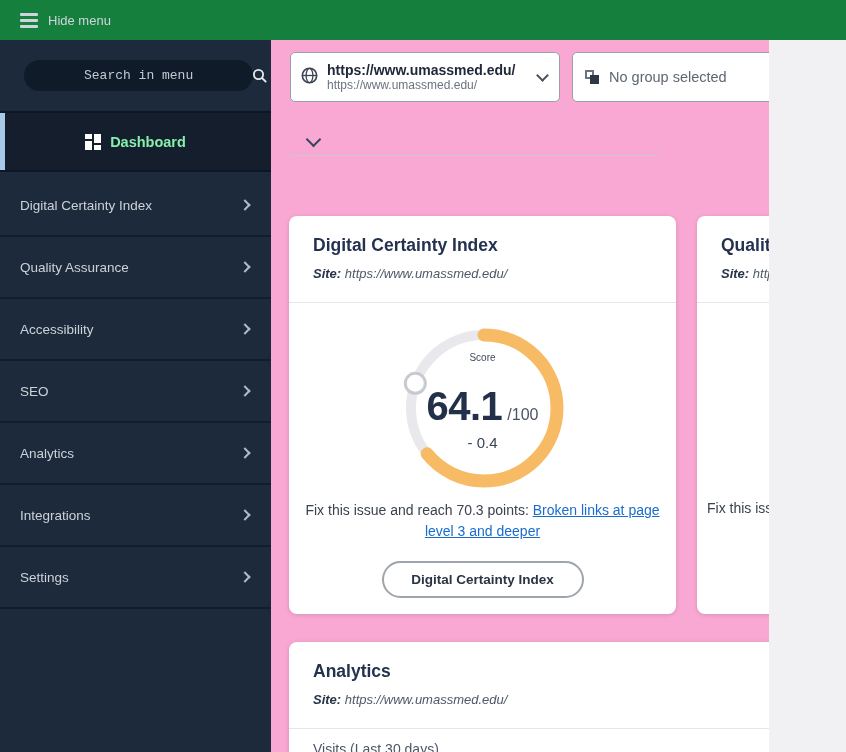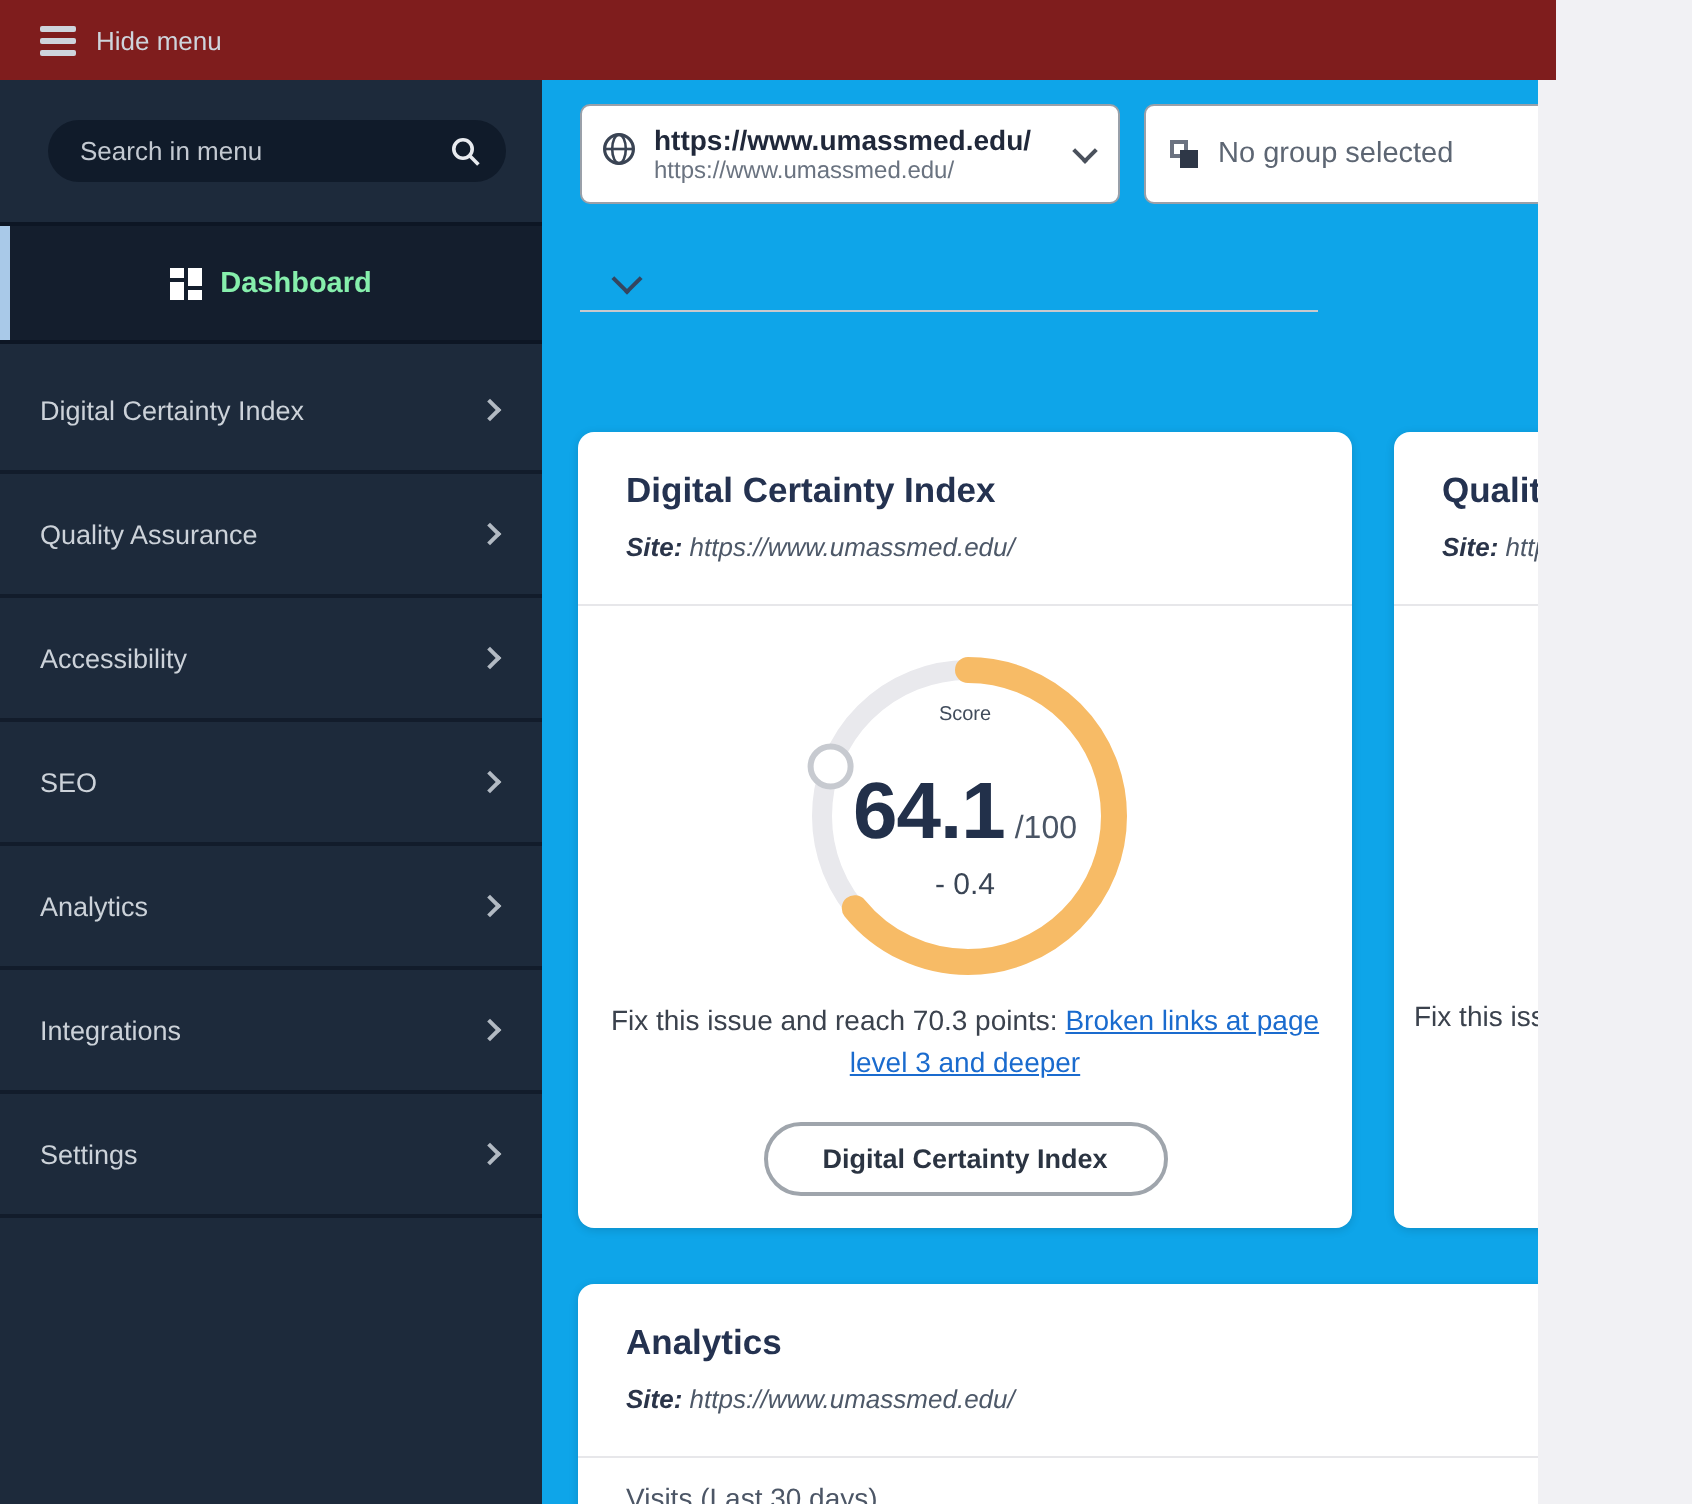--- a/index.html
+++ b/index.html
@@ -1,49 +1,49 @@
 <!DOCTYPE html>
 <html><head>
 <meta charset="utf-8">
 <style>
   * { margin:0; padding:0; box-sizing:border-box; }
   html,body { width:846px; height:752px; overflow:hidden; }
   body { font-family:"Liberation Sans", sans-serif; background:#f1f1f4; position:relative; }
 
   
-  .topbar { position:absolute; left:0; top:0; width:778px; height:40px; background:#7f1d1d; z-index:5; }
+  .topbar { position:absolute; left:0; top:0; width:846px; height:40px; background:#15803d; z-index:5; }
   .menu-toggle { position:absolute; left:20px; top:7px; height:26px; display:flex; align-items:center; gap:10px; cursor:pointer; background:none; border:none; }
   .hamburger { display:flex; flex-direction:column; gap:3px; }
   .hamburger span { display:block; width:18px; height:3px; background:#ced4dc; border-radius:1px; }
   .menu-toggle-label { color:#ced4dc; font-size:13px; }
 
   
   .sidebar { position:absolute; left:0; top:40px; width:271px; height:712px; background:#1d2a3b; }
   .search-pill { position:absolute; left:24px; top:20px; width:229px; height:31px; background:#101b2a; border-radius:16px; display:flex; align-items:center; padding:0 12px 0 16px; }
-  .search-pill input { flex:1; background:transparent; border:none; outline:none; color:#737373; font-size:13px; font-family:Liberation Sans, sans-serif; }
+  .search-pill input { flex:1; background:transparent; border:none; outline:none; color:#737373; font-size:13px; font-family:Liberation Mono, monospace;margin-left:44px; }
   .search-pill input::placeholder { color:#c3c9d1; opacity:1; }
   .search-icon svg { display:block; }
 
   .dashboard-row { position:absolute; left:0; top:71px; width:271px; height:61px; background:#141e2d; border-top:2px solid #0d1624; border-bottom:2px solid #0d1624; display:flex; align-items:center; justify-content:center; gap:9px; cursor:pointer; }
   .dashboard-accent { position:absolute; left:0; top:0; width:5px; height:100%; background:#a9c9e8; }
   .dash-icon { width:16px; height:16px; display:grid; grid-template-columns:7px 7px; grid-template-rows:repeat(16,1px); gap:0 2px; }
   .dash-icon i { background:#ffffff; display:block; }
   .dash-icon .a { grid-column:1; grid-row:1/6; }
   .dash-icon .b { grid-column:2; grid-row:1/10; }
   .dash-icon .c { grid-column:1; grid-row:8/17; }
   .dash-icon .d { grid-column:2; grid-row:12/17; }
   .dashboard-label { color:#86efac; font-weight:bold; font-size:14.5px; }
 
   .menu-list { position:absolute; left:0; top:135px; width:271px; }
   .menu-item { height:62px; border-bottom:2px solid #121c2b; display:flex; align-items:center; justify-content:space-between; padding:0 20px; cursor:pointer; }
   .menu-item-label { color:#ccd2d9; font-size:13.5px; }
   .chev-right { width:8px; height:8px; border-top:2px solid #b2bac3; border-right:2px solid #b2bac3; transform:rotate(45deg); margin-right:2px; }
 
   
-  .content { position:absolute; left:271px; top:40px; width:498px; height:712px; background:#0ea5e9; overflow:hidden; }
+  .content { position:absolute; left:271px; top:40px; width:498px; height:712px; background:#f9a8d4; overflow:hidden; }
 
   .selector { position:absolute; top:12px; height:50px; background:#ffffff; border:1px solid #9aa0a9; border-radius:5px; display:flex; align-items:center; cursor:pointer; }
   .site-selector { left:19px; width:270px; padding:0 12px 0 10px; }
   .group-selector { left:301px; width:269px; padding:0 14px 0 12px; }
   .selector .texts { flex:1; min-width:0; margin-left:9px; }
   .site-title { font-weight:bold; font-size:14px; color:#20283a; white-space:nowrap; overflow:hidden; }
   .site-sub { font-size:12px; color:#6a7380; white-space:nowrap; overflow:hidden; }
   .group-label { flex:1; font-size:14.5px; color:#5d6673; margin-left:10px; white-space:nowrap; overflow:hidden; }
   .chev-down { width:9px; height:9px; border-left:2px solid #4a515c; border-bottom:2px solid #4a515c; transform:rotate(-45deg); margin-top:-4px; flex:none; }
   .group-icon { position:relative; width:14px; height:14px; flex:none; }

